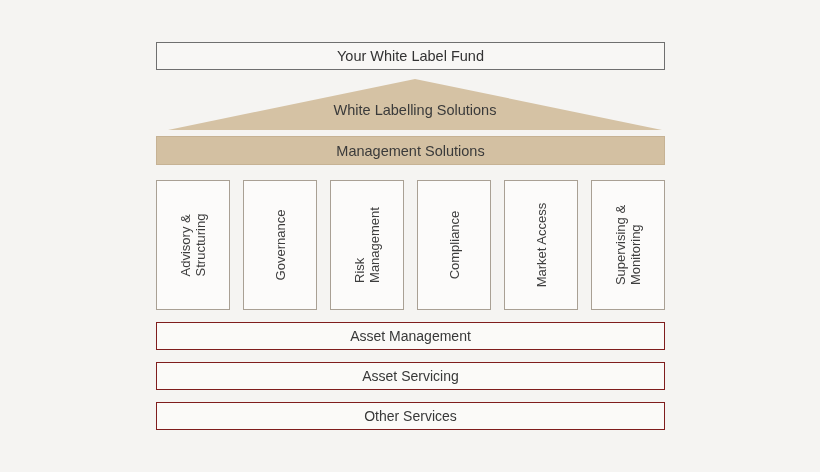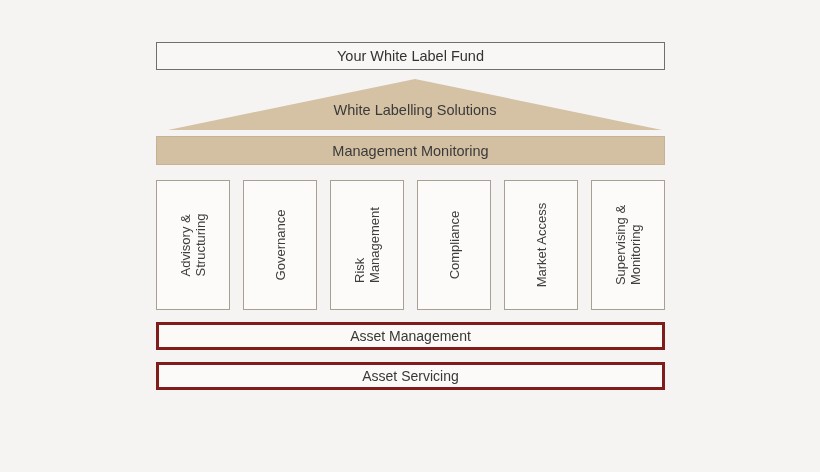--- a/index.html
+++ b/index.html
@@ -79,41 +79,41 @@
     line-height: 15px;
     color: #3d3d3d;
   }
   
   .service-bar {
     position: absolute;
     left: 156px;
     width: 509px; height: 28px;
     box-sizing: border-box;
     background: #fbfaf8;
-    border: 3px solid #7f1d1d;
+    border: 1px solid #7f1d1d;
     display: flex; align-items: center; justify-content: center;
     font-size: 14px;
     color: #383838;
   }
   .bar-0 { top: 322px; }
   .bar-1 { top: 362px; }
   .bar-2 { top: 402px; }
 </style>
 </head>
 <body>
 
 <div class="stage">
 
   <div class="fund-box">Your White Label Fund</div>
 
   <div class="roof">
     <span class="roof-label">White Labelling Solutions</span>
   </div>
 
-  <div class="band">Management Monitoring</div>
+  <div class="band">Management Solutions</div>
 
   <div class="pillars">
     <div class="pillar">
       <span class="pillar-label">Advisory &amp;
 Structuring</span>
     </div>
     <div class="pillar">
       <span class="pillar-label">Governance</span>
     </div>
     <div class="pillar">
@@ -127,14 +127,15 @@
       <span class="pillar-label">Market Access</span>
     </div>
     <div class="pillar">
       <span class="pillar-label">Supervising &amp;
 Monitoring</span>
     </div>
   </div>
 
   <div class="service-bar bar-0">Asset Management</div>
   <div class="service-bar bar-1">Asset Servicing</div>
+  <div class="service-bar bar-2">Other Services</div>
 
 </div>
 
 </body></html>

